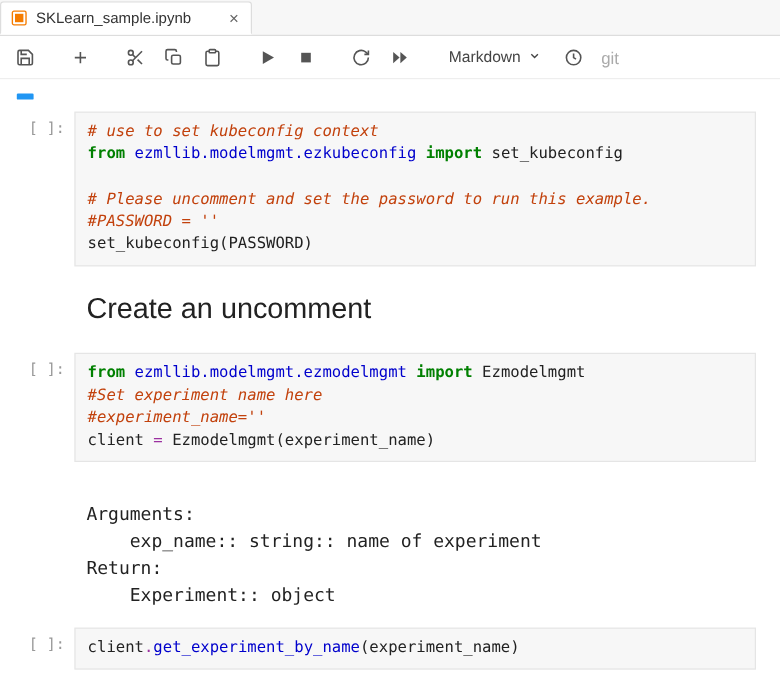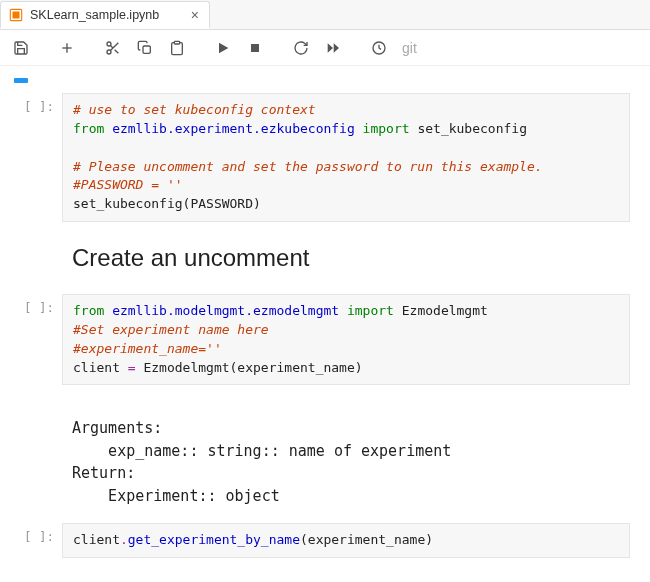--- a/index.html
+++ b/index.html
@@ -120,21 +120,21 @@
   }
   .md-pre {
     font-family: "SFMono-Regular", Consolas, "DejaVu Sans Mono", monospace;
     font-size: 15px;
     line-height: 1.5;
     white-space: pre;
     margin-top: 10px;
     color: #222;
   }
   .tok-comment { color: #c2410c; font-style: italic; }
-  .tok-keyword { color: #008000; font-weight: normal; }
+  .tok-keyword { color: #008000; font-weight: bold; }
   .tok-module  { color: #0000cc; }
   .tok-func    { color: #0000cc; }
   .tok-op      { color: #9b30a0; }
 </style>
 </head>
 <body>
 
 <div class="tab-bar">
   <div class="tab">
     <span class="nb-icon">
@@ -203,36 +203,44 @@
         <polyline points="21 3 21 8 16 8"></polyline>
       </svg>
   </span>
   <span class="tbtn">
     <svg viewBox="0 0 24 24" fill="currentColor">
         <polygon points="4 5 12 12 4 19"></polygon>
         <polygon points="13 5 21 12 13 19"></polygon>
       </svg>
   </span>
   <span class="divider"></span>
+  <span class="cell-type">
+    <span>Markdown</span>
+    <span>
+      <svg width="11" height="11" viewBox="0 0 24 24" fill="none" stroke="currentColor" stroke-width="2.5">
+          <polyline points="6 9 12 15 18 9"></polyline>
+        </svg>
+    </span>
+  </span>
   <span class="tbtn">
     <svg viewBox="0 0 24 24" fill="none" stroke="currentColor" stroke-width="2">
         <circle cx="12" cy="12" r="9"></circle>
         <polyline points="12 7 12 12 15 14"></polyline>
       </svg>
   </span>
   <span class="git-label">git</span>
 </div>
 
 <div class="notebook">
   <div class="tiny-blue"></div>
 
   <div class="cell">
     <div class="prompt">[ ]:</div>
     <div class="code-input"><span class="tok-comment"># use to set kubeconfig context</span>
-<span class="tok-keyword">from</span> <span class="tok-module">ezmllib.experiment.ezkubeconfig</span> <span class="tok-keyword">import</span> <span>set_kubeconfig</span>
+<span class="tok-keyword">from</span> <span class="tok-module">ezmllib.modelmgmt.ezkubeconfig</span> <span class="tok-keyword">import</span> <span>set_kubeconfig</span>
 <span></span>
 <span class="tok-comment"># Please uncomment and set the password to run this example.</span>
 <span class="tok-comment">#PASSWORD = ''</span>
 <span>set_kubeconfig(PASSWORD)</span></div>
   </div>
 
   <div class="cell">
     <div class="prompt"></div>
     <div class="md-output">
       <h2>Create an uncomment</h2>

